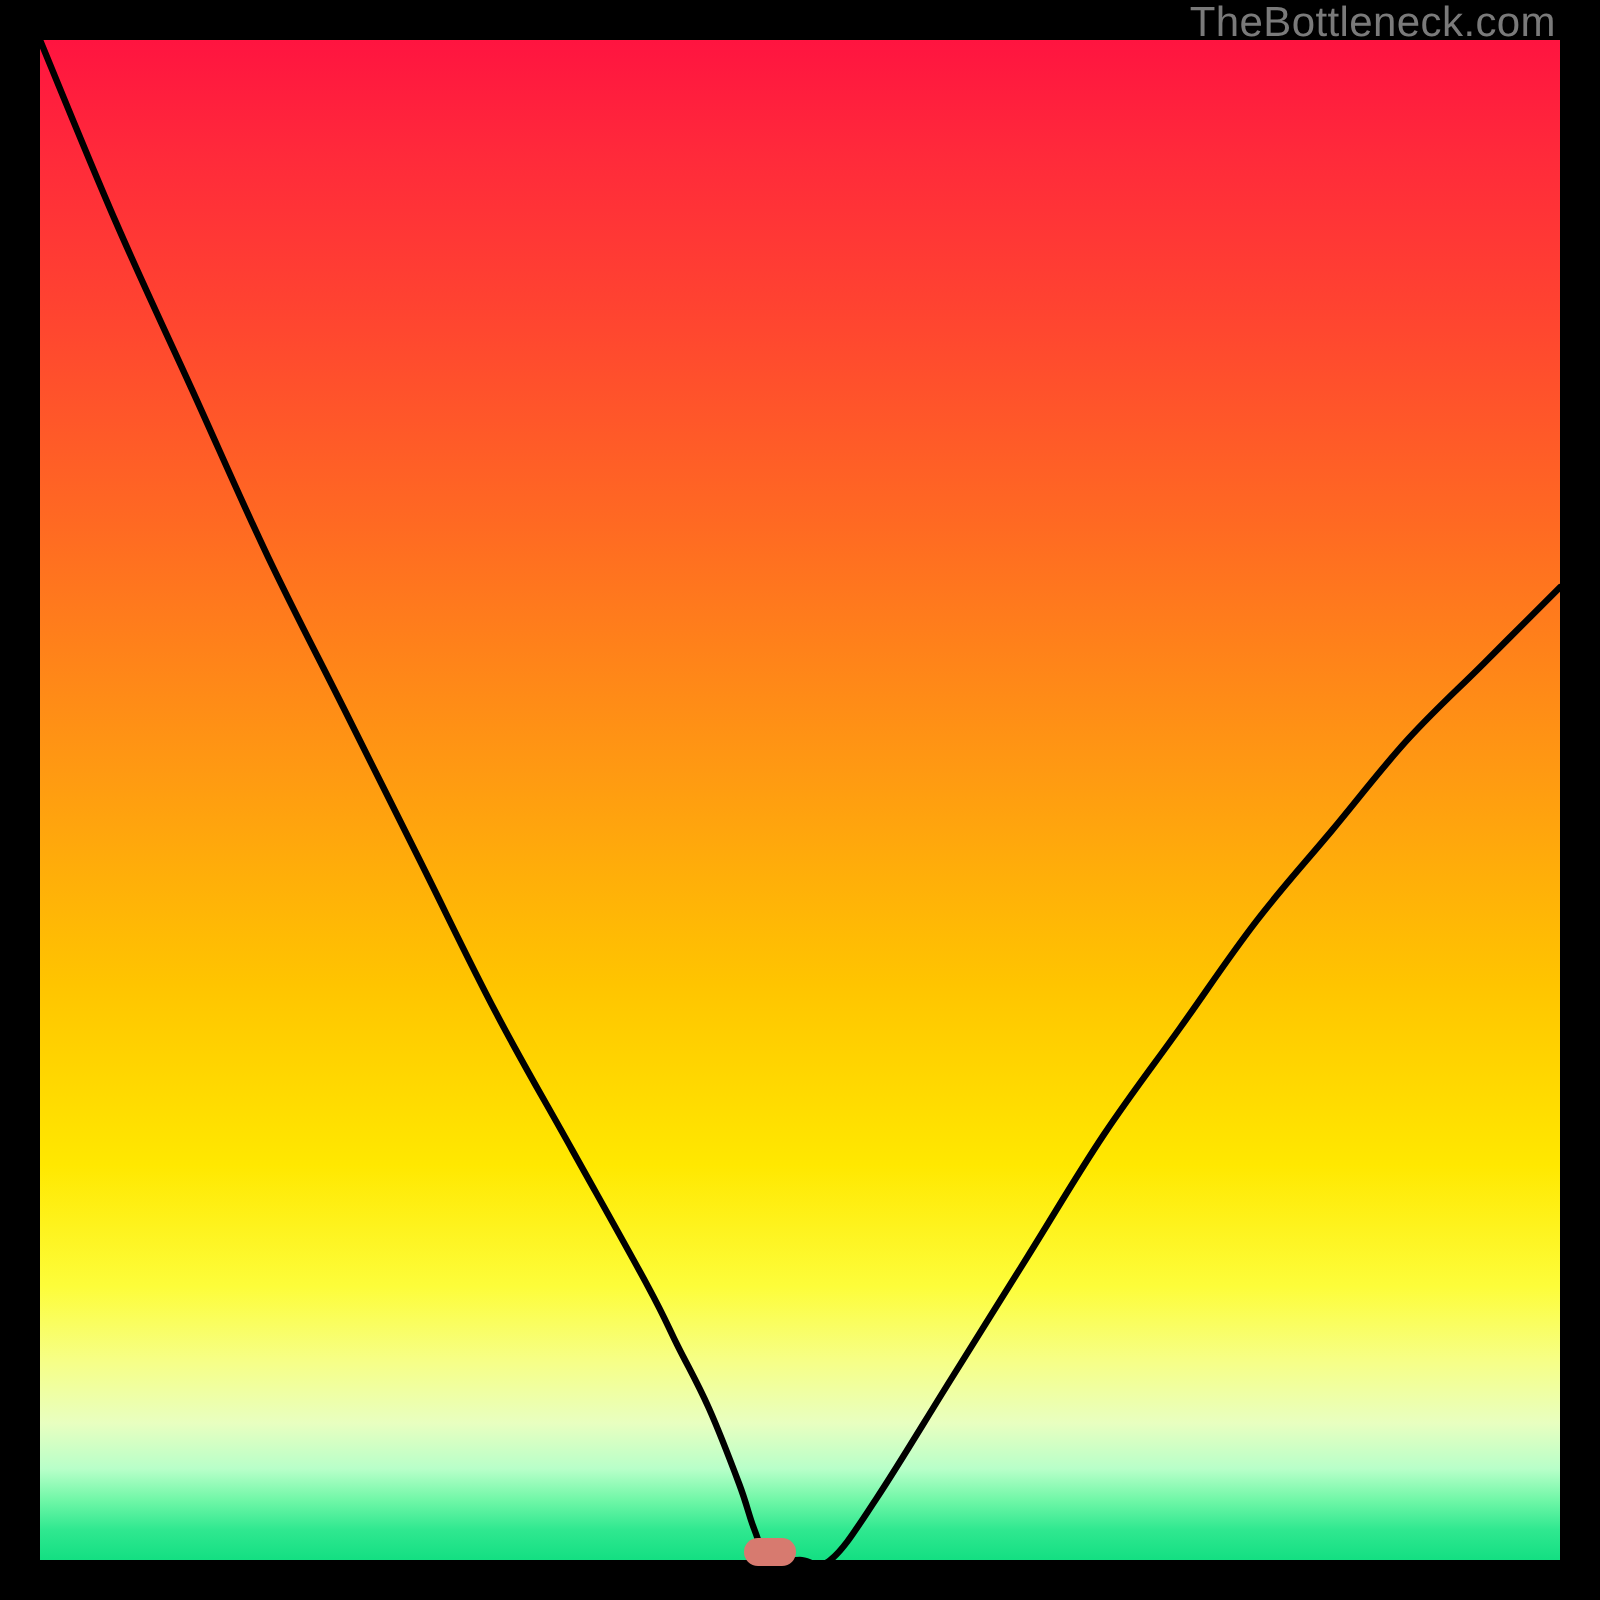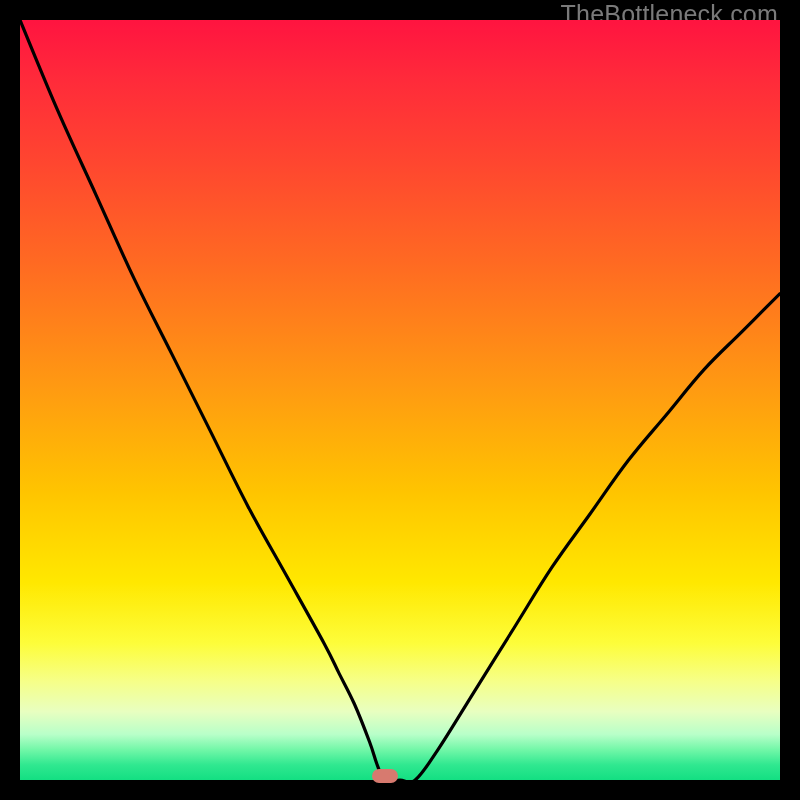--- a/index.html
+++ b/index.html
@@ -48,21 +48,21 @@
     top: 0;
     width: 760px;
     height: 760px;
     pointer-events: none;
   }
   .watermark {
     position: absolute;
     top: 0px;
     right: 22px;
     color: #7a7a7a;
-    font-size: 25px;
+    font-size: 21px;
     font-weight: 500;
     letter-spacing: 0.2px;
     user-select: none;
   }
   .marker {
     position: absolute;
     width: 26px;
     height: 14px;
     border-radius: 7px;
     background: #d77a6f;

